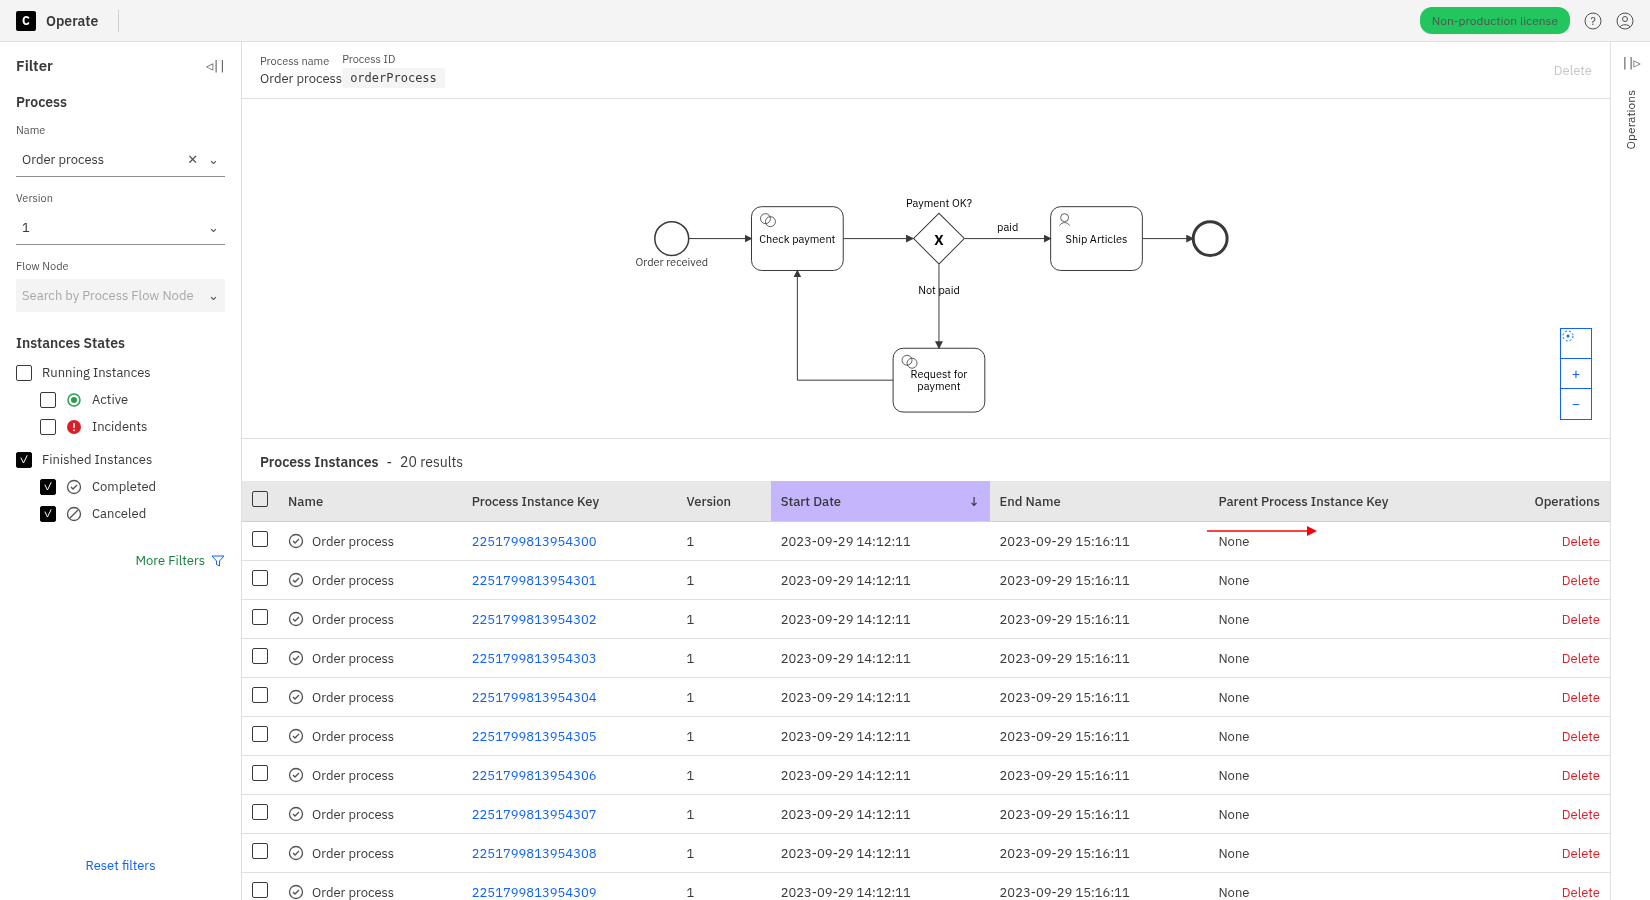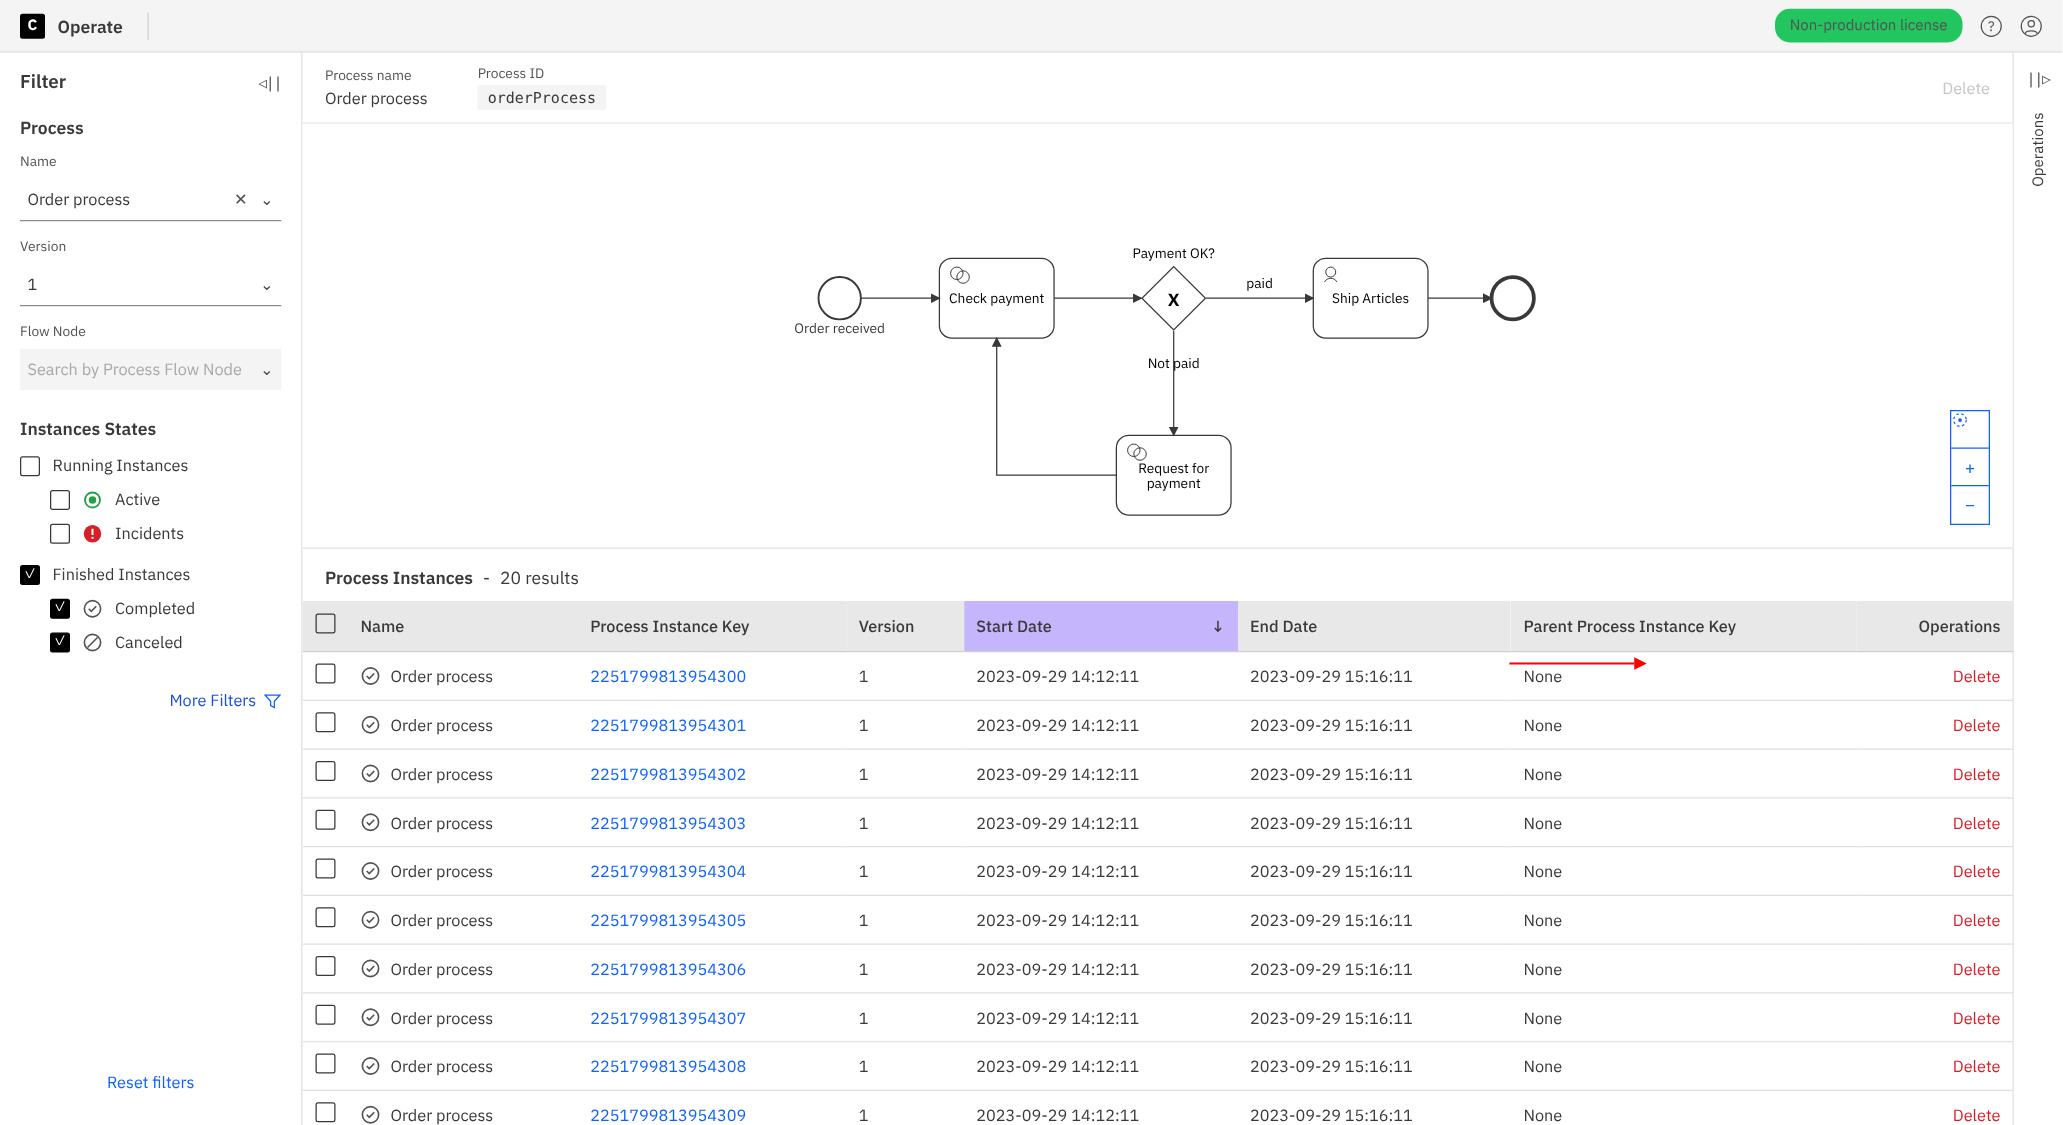--- a/index.html
+++ b/index.html
@@ -25,25 +25,25 @@
 .field-label { font-size: 11px; color: #525252; margin-bottom: 6px; display:block; }
 .select-box { border: none; border-bottom: 1px solid #8d8d8d; padding: 8px 6px; display: flex; align-items: center; justify-content: space-between; background: #fff; margin-bottom: 14px; cursor:pointer; font-size:13px; }
 .select-box.placeholder { color: #a8a8a8; background:#f4f4f4; border-bottom:none; }
 .select-box .right { display:flex; gap:10px; align-items:center; color:#525252; }
 .checkbox-row { display: flex; align-items: center; gap: 10px; margin-bottom: 10px; font-size: 13px; cursor:pointer; }
 .checkbox-row.indent { margin-left: 24px; }
 .chk { width: 16px; height: 16px; border: 1px solid #393939; border-radius: 2px; display:flex; align-items:center; justify-content:center; }
 .chk.checked { background: #000; border-color:#000; }
 .chk.checked::after { content: "✓"; color: #fff; font-size: 11px; line-height: 1; }
 .state-icon { width:16px; height:16px; display:flex; align-items:center; justify-content:center; }
-.more-filters { color: #1d4ed8; font-size: 13px; cursor:pointer; text-align:right; margin-top:20px; display:flex; align-items:center; justify-content:flex-end; gap:6px; }
+.more-filters { color: #15803d; font-size: 13px; cursor:pointer; text-align:right; margin-top:20px; display:flex; align-items:center; justify-content:flex-end; gap:6px; }
 .reset-filters { color: #0f62fe; font-size: 13px; cursor:pointer; margin-top:auto; text-align:center; padding:12px 0; }
 
 .main { flex: 1; display: flex; flex-direction: column; min-width: 0; }
-.process-header { display: flex; align-items: center; padding: 10px 18px; border-bottom: 1px solid #e0e0e0; gap: 40px; }
+.process-header { display: flex; align-items: center; padding: 10px 18px; border-bottom: 1px solid #e0e0e0; }
 .ph-item { display:flex; flex-direction:column; gap:2px;}
 .ph-label { font-size: 11px; color: #525252; }
 .ph-val { font-size: 13px; }
 .code-badge { font-family: monospace; background: #f4f4f4; padding: 3px 8px; border-radius: 2px; font-size: 12px; }
 .ph-delete { margin-left: auto; color:#c6c6c6; cursor:default; font-size:13px;}
 
 .diagram-area { height: 340px; background: #fff; position: relative; overflow:hidden; border-bottom:1px solid #e0e0e0; }
 .diagram-area svg { width:100%; height:100%; }
 .zoom-controls { position:absolute; right:18px; bottom:18px; display:flex; flex-direction:column; border:1px solid #0f62fe; }
 .zoom-controls div { width:30px; height:30px; display:flex; align-items:center; justify-content:center; border-bottom:1px solid #0f62fe; color:#0f62fe; cursor:pointer; font-size:14px;}
@@ -263,21 +263,21 @@
 
     <div class="table-wrap" style="position:relative;">
       <table>
         <thead>
           <tr>
             <th style="width:34px;"><span class="row-chk"></span></th>
             <th>Name</th>
             <th>Process Instance Key</th>
             <th>Version</th>
             <th class="sorted"><span>Start Date</span><span class="sort-arrow">↓</span></th>
-            <th>End Date</th>
+            <th>End Name</th>
             <th>Parent Process Instance Key</th>
             <th style="text-align:right;">Operations</th>
           </tr>
         </thead>
         <tbody id="tbody">
             <tr>
               <td><span class="row-chk"></span></td>
               <td>
                 <div class="name-cell">
                   <svg width="16" height="16">

